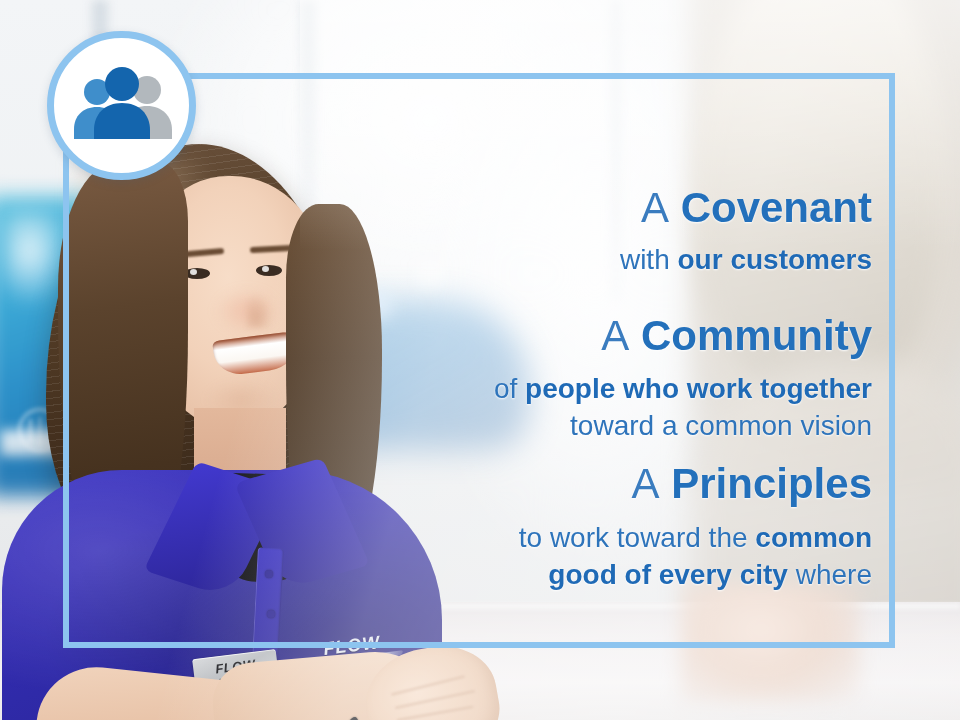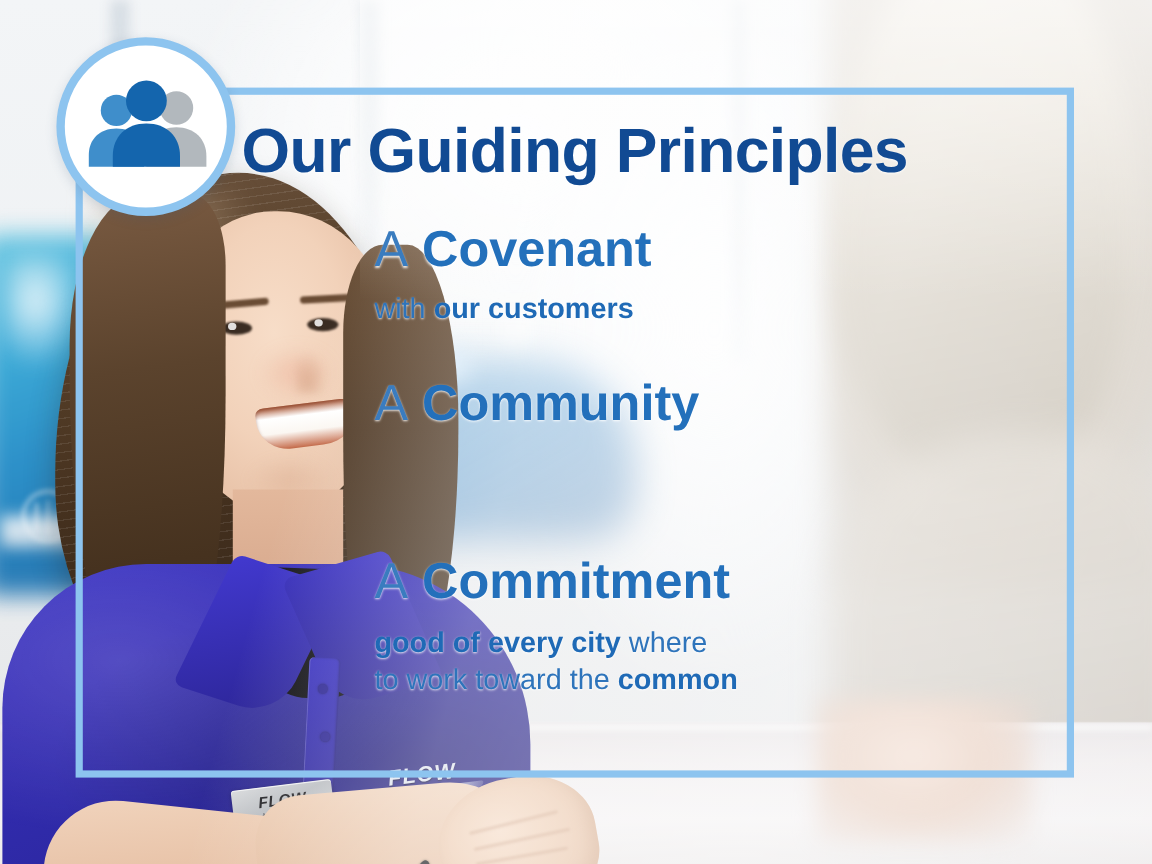--- a/index.html
+++ b/index.html
@@ -352,33 +352,33 @@
 
   .title{
     left:63px; top:96px; width:832px;
     text-align:center;
     font-size:52px; font-weight:bold;
     letter-spacing:-.5px;
     color:#114a93;
     text-shadow:0 1px 2px rgba(255,255,255,.85);
   }
 
-  .block{ width:560px; left:312px; text-align:left; }
+  .block{ width:560px; left:312px; text-align:right; }
 
   .head-line{
     font-size:42px; line-height:1.04;
     color:#2a74bd;
     text-shadow:0 1px 2px rgba(255,255,255,.9);
     white-space:nowrap;
   }
   .head-line .art{ font-weight:300; color:#3a7cbf; }
   .head-line .word{ font-weight:bold; color:#2370bb; }
 
   .sub{
-    font-size:24px; line-height:1.32;
+    font-size:28px; line-height:1.32;
     color:#2e74bb;
     text-shadow:0 1px 2px rgba(255,255,255,.9);
   }
   .sub b{ font-weight:bold; color:#1f6ab6; }
 
   .b1{ top:186px; }
   .b1 .sub{ margin-top:12px; }
 
   .b2{ top:302px;margin-top:12px; }
   .b2 .sub{ margin-top:13px; }
@@ -481,43 +481,46 @@
       <path d="M77 42c-15 0-25 10-25 24v9h50v-9c0-14-10-24-25-24z" fill="#b2b8bd"></path>
 
       <circle cx="27" cy="28" r="13" fill="#3f8ecb"></circle>
       <path d="M27 43C13 43 4 52 4 65v10h46V65c0-13-9-22-23-22z" fill="#3f8ecb"></path>
 
       <circle cx="52" cy="20" r="17" fill="#1465ad"></circle>
       <path d="M52 39c-17 0-28 11-28 27v9h56v-9c0-16-11-27-28-27z" fill="#1465ad"></path>
     </svg>
   </div>
 
-  <div class="txt title">Our Guiding Principles</div>
 
   <div class="txt block b1">
     <div class="head-line">
       <span class="art">A</span>
       <span class="word">Covenant</span>
     </div>
     <div class="sub">
       <div><span>with </span><b>our customers</b></div>
     </div>
   </div>
 
   <div class="txt block b2">
     <div class="head-line">
       <span class="art">A</span>
       <span class="word">Community</span>
     </div>
+    <div class="sub">
+      <div><span>of </span><b>people who work together</b></div>
+      <div><span>toward a common vision</span></div>
+    </div>
   </div>
 
   <div class="txt block b3">
     <div class="head-line">
       <span class="art">A</span>
-      <span class="word">Commitment</span>
+      <span class="word">Principles</span>
     </div>
     <div class="sub">
+      <div><span>to work toward the </span><b>common</b></div>
       <div><b>good of every city</b><span> where</span></div>
-      <div><span>to work toward the </span><b>common</b></div>
     </div>
   </div>
 
 </div>
 
 </body></html>

